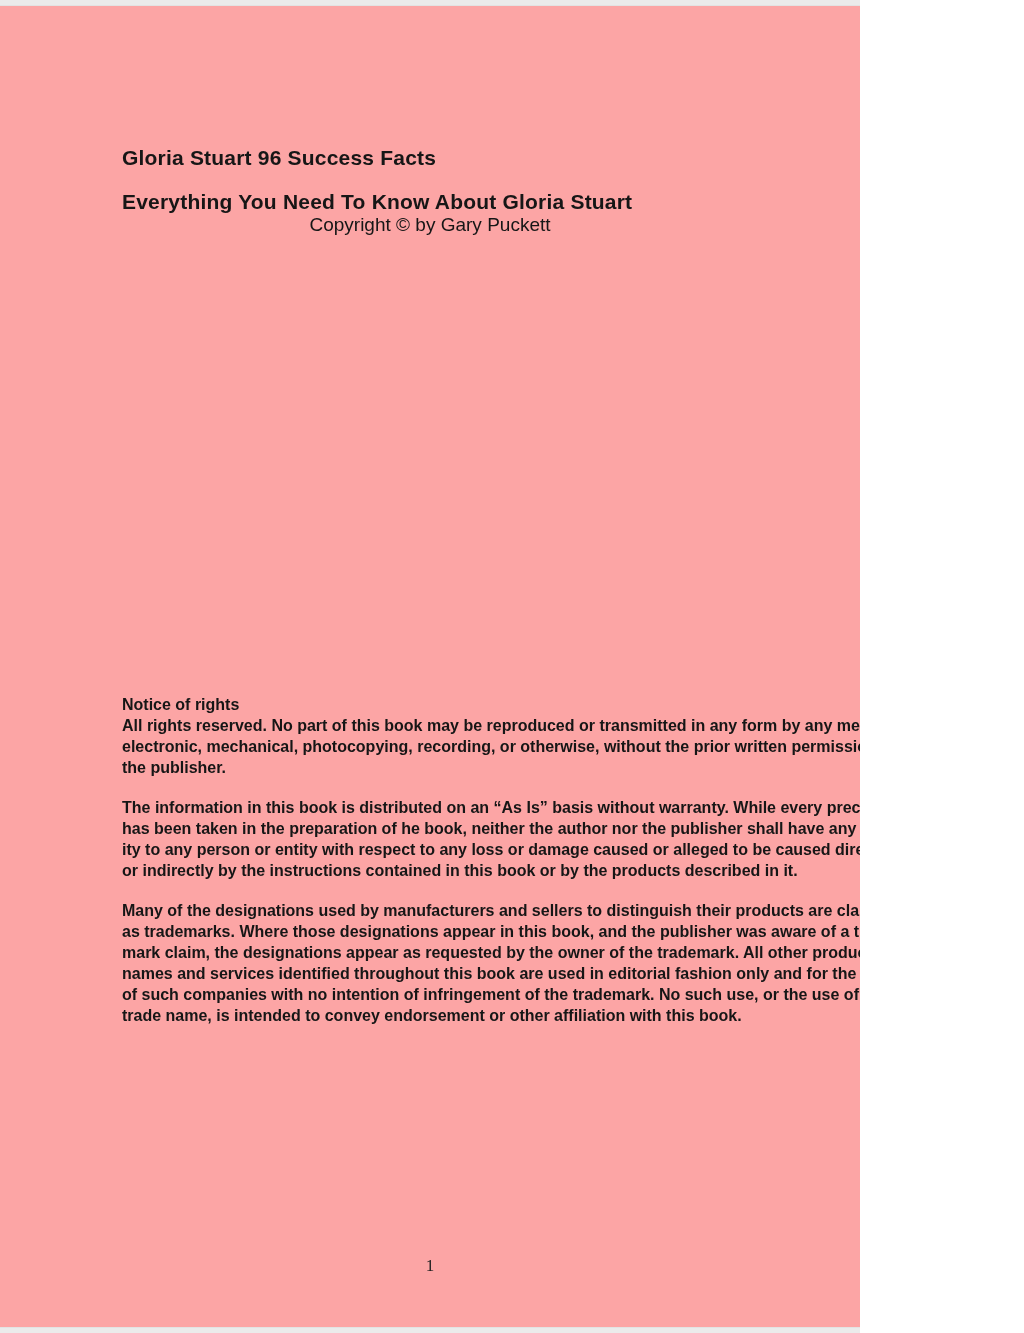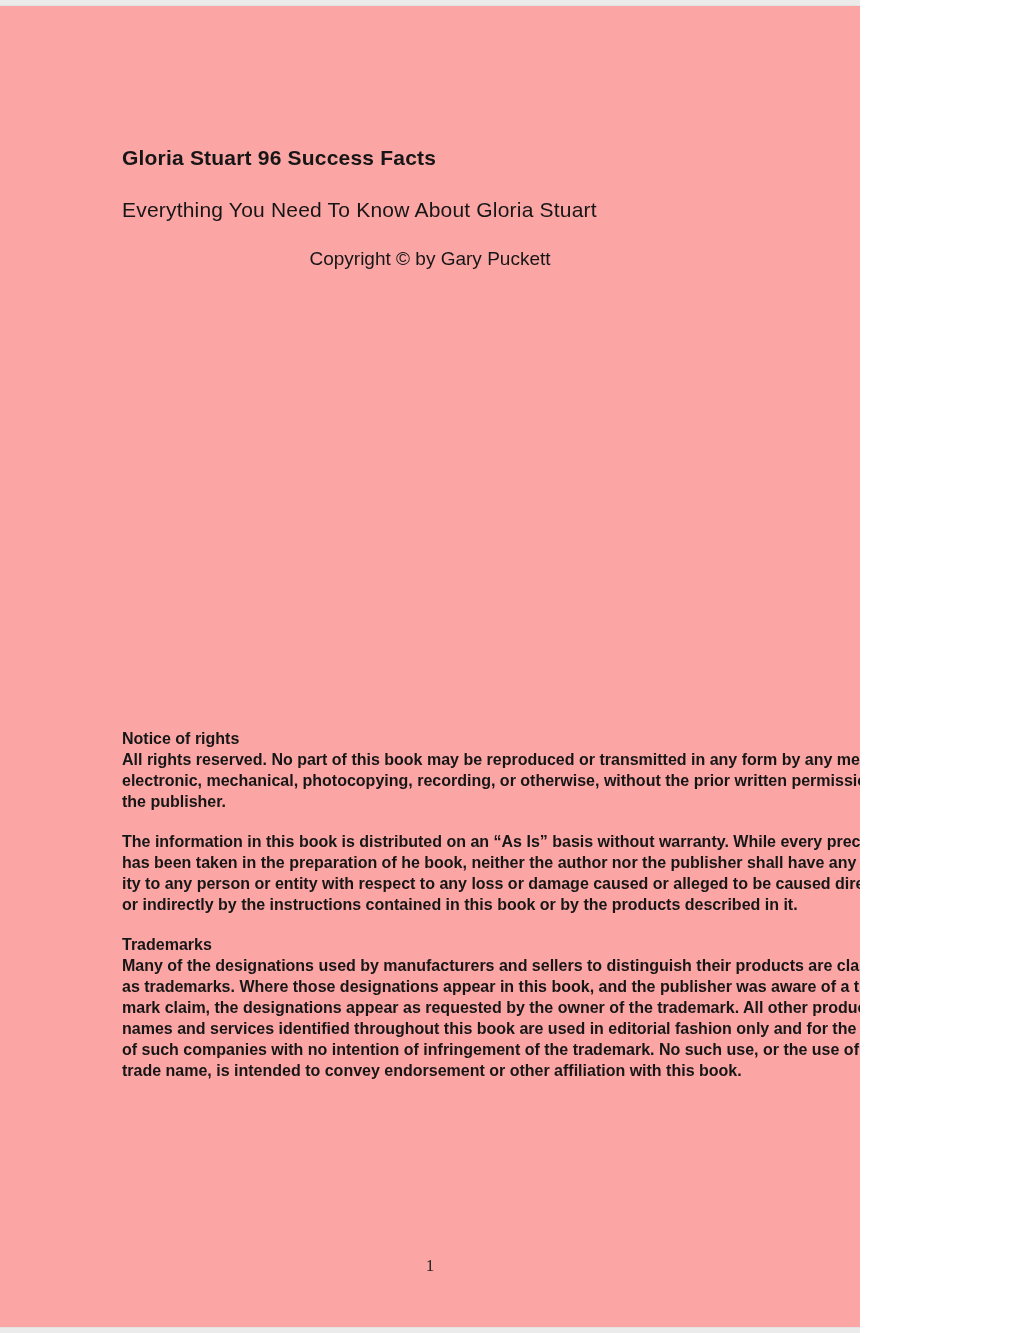--- a/index.html
+++ b/index.html
@@ -28,28 +28,27 @@
     padding: 146px 122px 0 122px;
   }
   .book-title {
     margin: 0;
     font-size: 21px;
     line-height: 24px;
     font-weight: bold;
     letter-spacing: 0.2px;
   }
   .book-subtitle {
-    margin: 28px 0 0 0;
+    margin: 20px 0 0 0;
     font-size: 21px;
     line-height: 24px;
-    font-weight: normal;
+    font-weight: bold;
     letter-spacing: 0.2px;
   }
   .copyright {
-    margin-top: 26px;
     font-size: 19px;
     line-height: 22px;
     text-align: center;
     font-weight: normal;
   }
   .sections {
     margin-top: 458px;
     font-weight: bold;
   }
   .section {
@@ -97,21 +96,20 @@
       </section>
 
       <section class="section">
         <div class="sec-body">The information in this book is distributed on an “As Is” basis without warranty. While every precaution
 has been taken in the preparation of he book, neither the author nor the publisher shall have any liabil-
 ity to any person or entity with respect to any loss or damage caused or alleged to be caused directly
 or indirectly by the instructions contained in this book or by the products described in it.</div>
       </section>
 
       <section class="section">
-        <div class="sec-heading">Trademarks</div>
         <div class="sec-body">Many of the designations used by manufacturers and sellers to distinguish their products are claimed
 as trademarks. Where those designations appear in this book, and the publisher was aware of a trade-
 mark claim, the designations appear as requested by the owner of the trademark. All other product
 names and services identified throughout this book are used in editorial fashion only and for the benefit
 of such companies with no intention of infringement of the trademark. No such use, or the use of any
 trade name, is intended to convey endorsement or other affiliation with this book.</div>
       </section>
     </div>
   </div>
 

